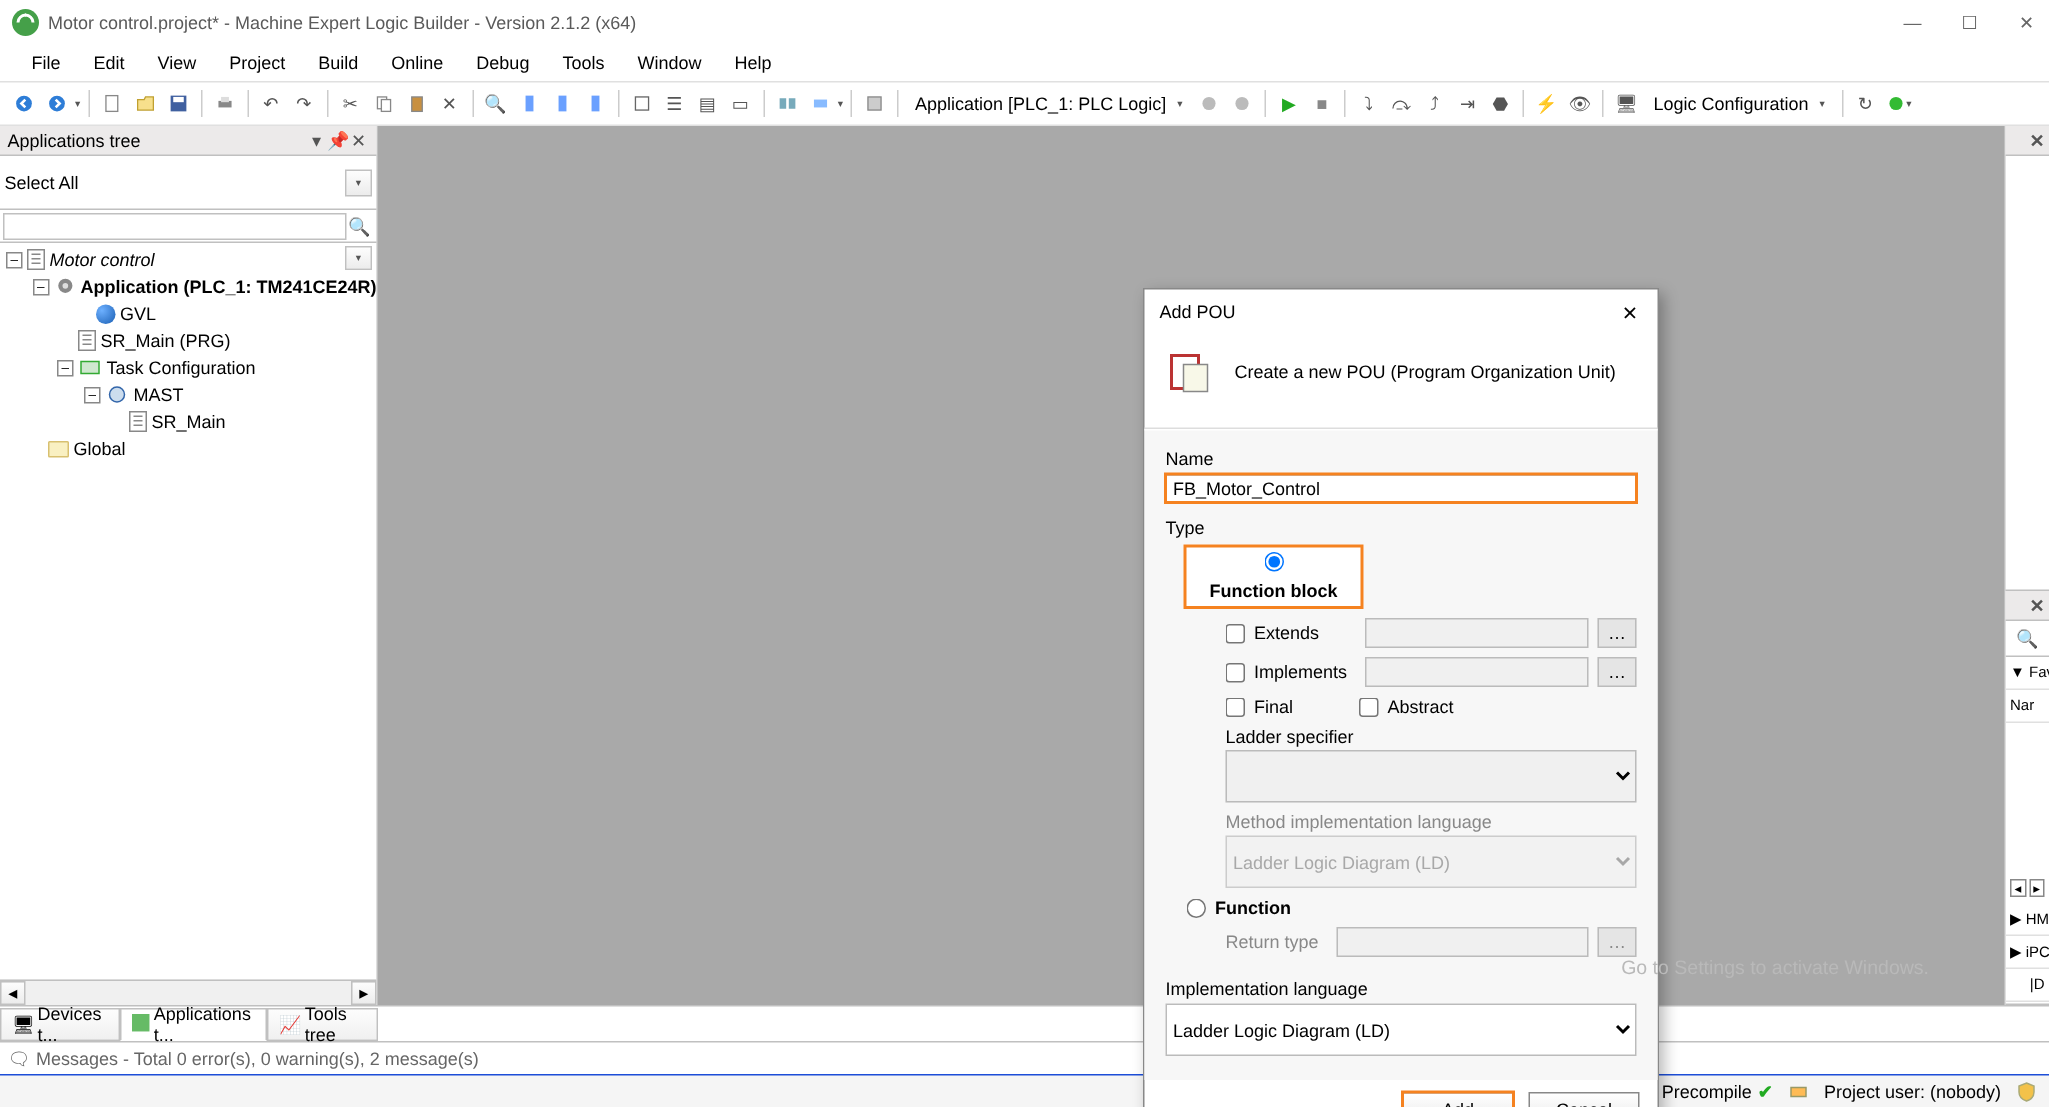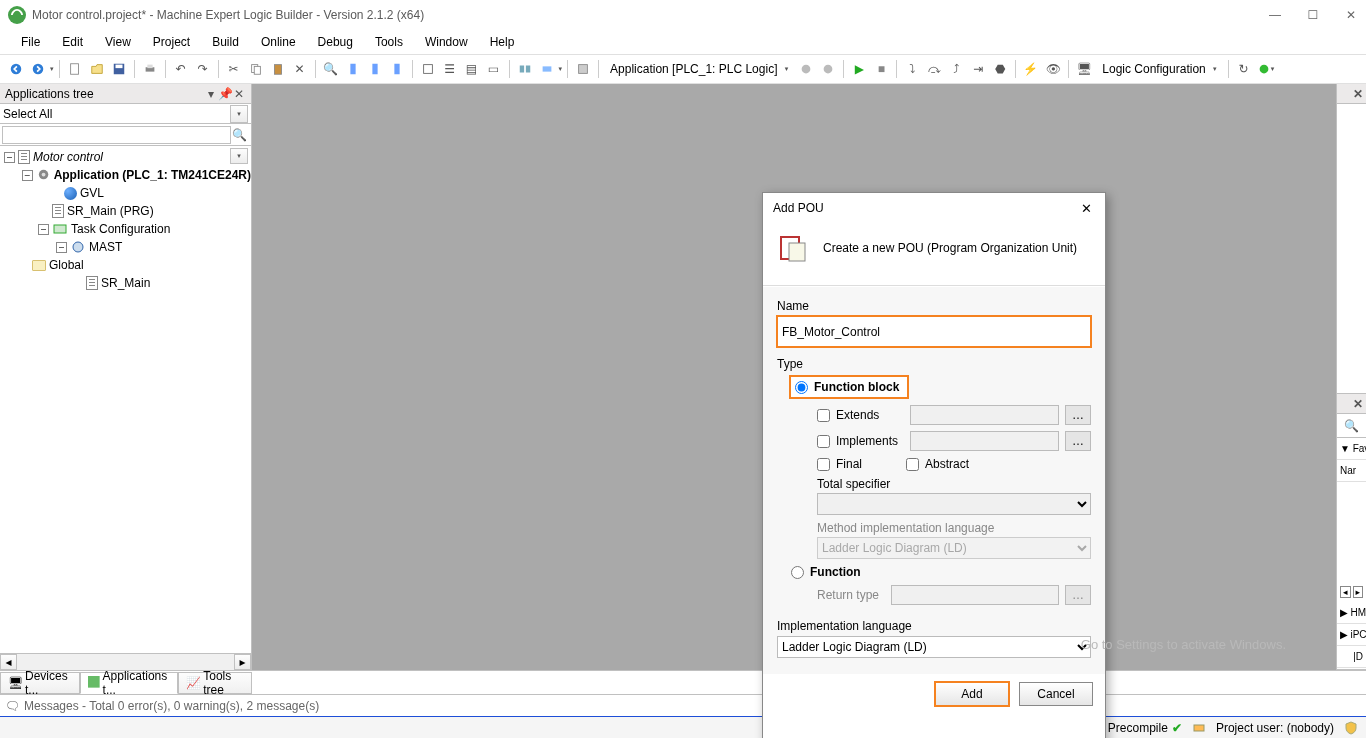--- a/index.html
+++ b/index.html
@@ -25,21 +25,21 @@
   .tb-text { padding: 0 6px; white-space: nowrap; }
   .tb-dd { display: flex; align-items: center; gap: 2px; }
   .arr { font-size: 7px; color: #555; }
 
   
   .workspace { display: flex; height: calc(738px - 30px - 24px - 30px - 24px - 22px - 22px); }
   .sidebar { width: 252px; background: #fff; border-right: 1px solid #c0c0c0; display: flex; flex-direction: column; }
   .panel-head { height: 20px; background: #eceaea; border-bottom: 1px solid #c0c0c0; display: flex; align-items: center; padding: 0 5px; }
   .panel-head .title { flex: 1; }
   .panel-head .pbtn { width: 14px; text-align: center; cursor: pointer; color: #555; }
-  .selectall-row { height: 20px; display: flex; align-items: center; padding: 0 3px; border-bottom: 1px solid #c0c0c0; }
+  .selectall-row { height: 36px; display: flex; align-items: center; padding: 0 3px; border-bottom: 1px solid #c0c0c0; }
   .selectall-row .sel-combo { flex: 1; }
   .selectall-row .sel-btn { width: 18px; height: 18px; border: 1px solid #c0c0c0; background: linear-gradient(#fdfdfd,#ececec); display: flex; align-items: center; justify-content: center; cursor: pointer; }
   .search-row { height: 22px; display: flex; align-items: center; padding: 0 2px; border-bottom: 1px solid #c0c0c0; }
   .search-row input { flex: 1; border: 1px solid #c0c0c0; height: 18px; padding: 0 4px; }
   .search-row .mag { width: 18px; text-align: center; color: #558; }
 
   .tree { flex: 1; overflow: auto; padding: 2px 0; position:relative; }
   .tree-row { display: flex; align-items: center; height: 18px; white-space: nowrap; cursor: pointer; }
   .tw { width: 11px; height: 11px; border: 1px solid #888; background: #fff; display: inline-flex; align-items: center; justify-content: center; font-size: 9px; line-height: 1; margin-right: 3px; }
   .icon { width: 16px; height: 16px; display:inline-flex; align-items:center; justify-content:center; margin-right: 3px; }
@@ -91,28 +91,28 @@
   .dialog { position:absolute; left:510px; top:108px; width:344px; height:586px; background:#fff; border:1px solid #888; box-shadow:3px 3px 10px rgba(0,0,0,.3);}
   .dlg-title { height:30px; display:flex;align-items:center;padding:0 10px;}
   .dlg-title .t{flex:1;}
   .dlg-title .x{ font-size:13px; cursor:pointer; padding:2px 3px;}
   .dlg-head{ padding: 10px 14px 20px 14px; display:flex; align-items:flex-start; gap:14px; border-bottom:1px solid #ddd;}
   .dlg-head .big-ic{ width:32px;height:32px;}
   .dlg-head .desc{ padding-top:8px;}
   .dlg-body{ padding: 12px 14px 6px 14px; background:#f7f7f7; border-top:1px solid #fff;}
   .fld{ margin-bottom:10px;}
   .fld label{ display:block; margin-bottom:3px;}
-  .fld input[type=text]{ width:100%; height:31px; border:1px solid #888; padding:0 4px; background:#fff;}
+  .fld input[type=text]{ width:100%; height:19px; border:1px solid #888; padding:0 4px; background:#fff;}
   .hl{ outline:2px solid #f58220; outline-offset:-1px;}
   .radio-row{ display:flex; align-items:center; gap:6px; margin:4px 0 6px 14px;}
-  .radio-row.hl-row{ background:#fff; border:2px solid #f58220; margin-left:12px; padding:3px 4px; width:120px;}
+  .radio-row.hl-row{ background:#fff; border:2px solid #f58220; margin-left:12px; padding:3px 4px; width:120px;flex-direction:column;}
   .sub{ margin-left:40px; display:flex; align-items:center; gap:6px; margin-bottom:6px;}
   .sub.combo input[type=text]{ flex:1; height:20px; border:1px solid #bbb; background:#f0f0f0;}
   .dots-btn{ width:26px;height:20px;border:1px solid #bbb;background:#e5e5e5;display:flex;align-items:center;justify-content:center;cursor:pointer;}
-  .sub select, .fld select{ width:100%; height:22px; border:1px solid #bbb; background:#f0f0f0;}
+  .sub select, .fld select{ width:100%; height:35px; border:1px solid #bbb; background:#f0f0f0;}
   .grayed{ color:#888;}
   .dlg-body .section-label{ margin:4px 0 2px 40px; }
   .dlg-foot{ height:48px; padding:8px 12px; display:flex; justify-content:flex-end; gap:10px;}
   .btn{ min-width:74px; height:24px; border:1px solid #888; background:linear-gradient(#fff,#e6e6e6); cursor:pointer;}
   .btn.hl{ outline:2px solid #f58220;}
 
   .watermark { position:absolute; right:50px; bottom:18px; color:#b9b9b9; font-size:13px; pointer-events:none;}
 </style>
 </head>
 <body>
@@ -335,27 +335,27 @@
       </div>
       <div class="tree-row" style="padding-left:56px">
         <span class="tw">–</span>
         <span class="icon">
             <svg viewBox="0 0 16 16">
               <circle cx="8" cy="8" r="5" fill="#cde" stroke="#36a"></circle>
             </svg>
           </span>
         <span>MAST</span>
       </div>
+      <div class="tree-row" style="padding-left:86px">
+        <span class="icon doc"></span>
+        <span>SR_Main</span>
+      </div>
       <div class="tree-row" style="padding-left:32px">
         <span class="icon folder"></span>
         <span>Global</span>
-      </div>
-      <div class="tree-row" style="padding-left:86px">
-        <span class="icon doc"></span>
-        <span>SR_Main</span>
       </div>
     </div>
     <div class="side-scroll">
       <div class="sbtn">◂</div>
         <div class="strack"></div>
         <div class="sbtn">▸</div>
     </div>
   </div>
 
   <div class="main">
@@ -396,21 +396,21 @@
             <span style="width:68px">Implements</span>
             <input type="text" style="">
             <div class="dots-btn">…</div>
           </div>
           <div class="sub">
             <input type="checkbox" style="">
             <span style="width:54px">Final</span>
             <input type="checkbox" style="margin-left: 10px;">
             <span>Abstract</span>
           </div>
-          <div class="section-label">Total specifier</div>
+          <div class="section-label">Ladder specifier</div>
           <div class="sub">
               <select><option></option></select>
             </div>
           <div class="section-label grayed">Method implementation language</div>
           <div class="sub">
               <select disabled="" class="grayed"><option>Ladder Logic Diagram (LD)</option></select>
             </div>
 
           <div class="radio-row">
             <input type="radio" name="t" style="">

